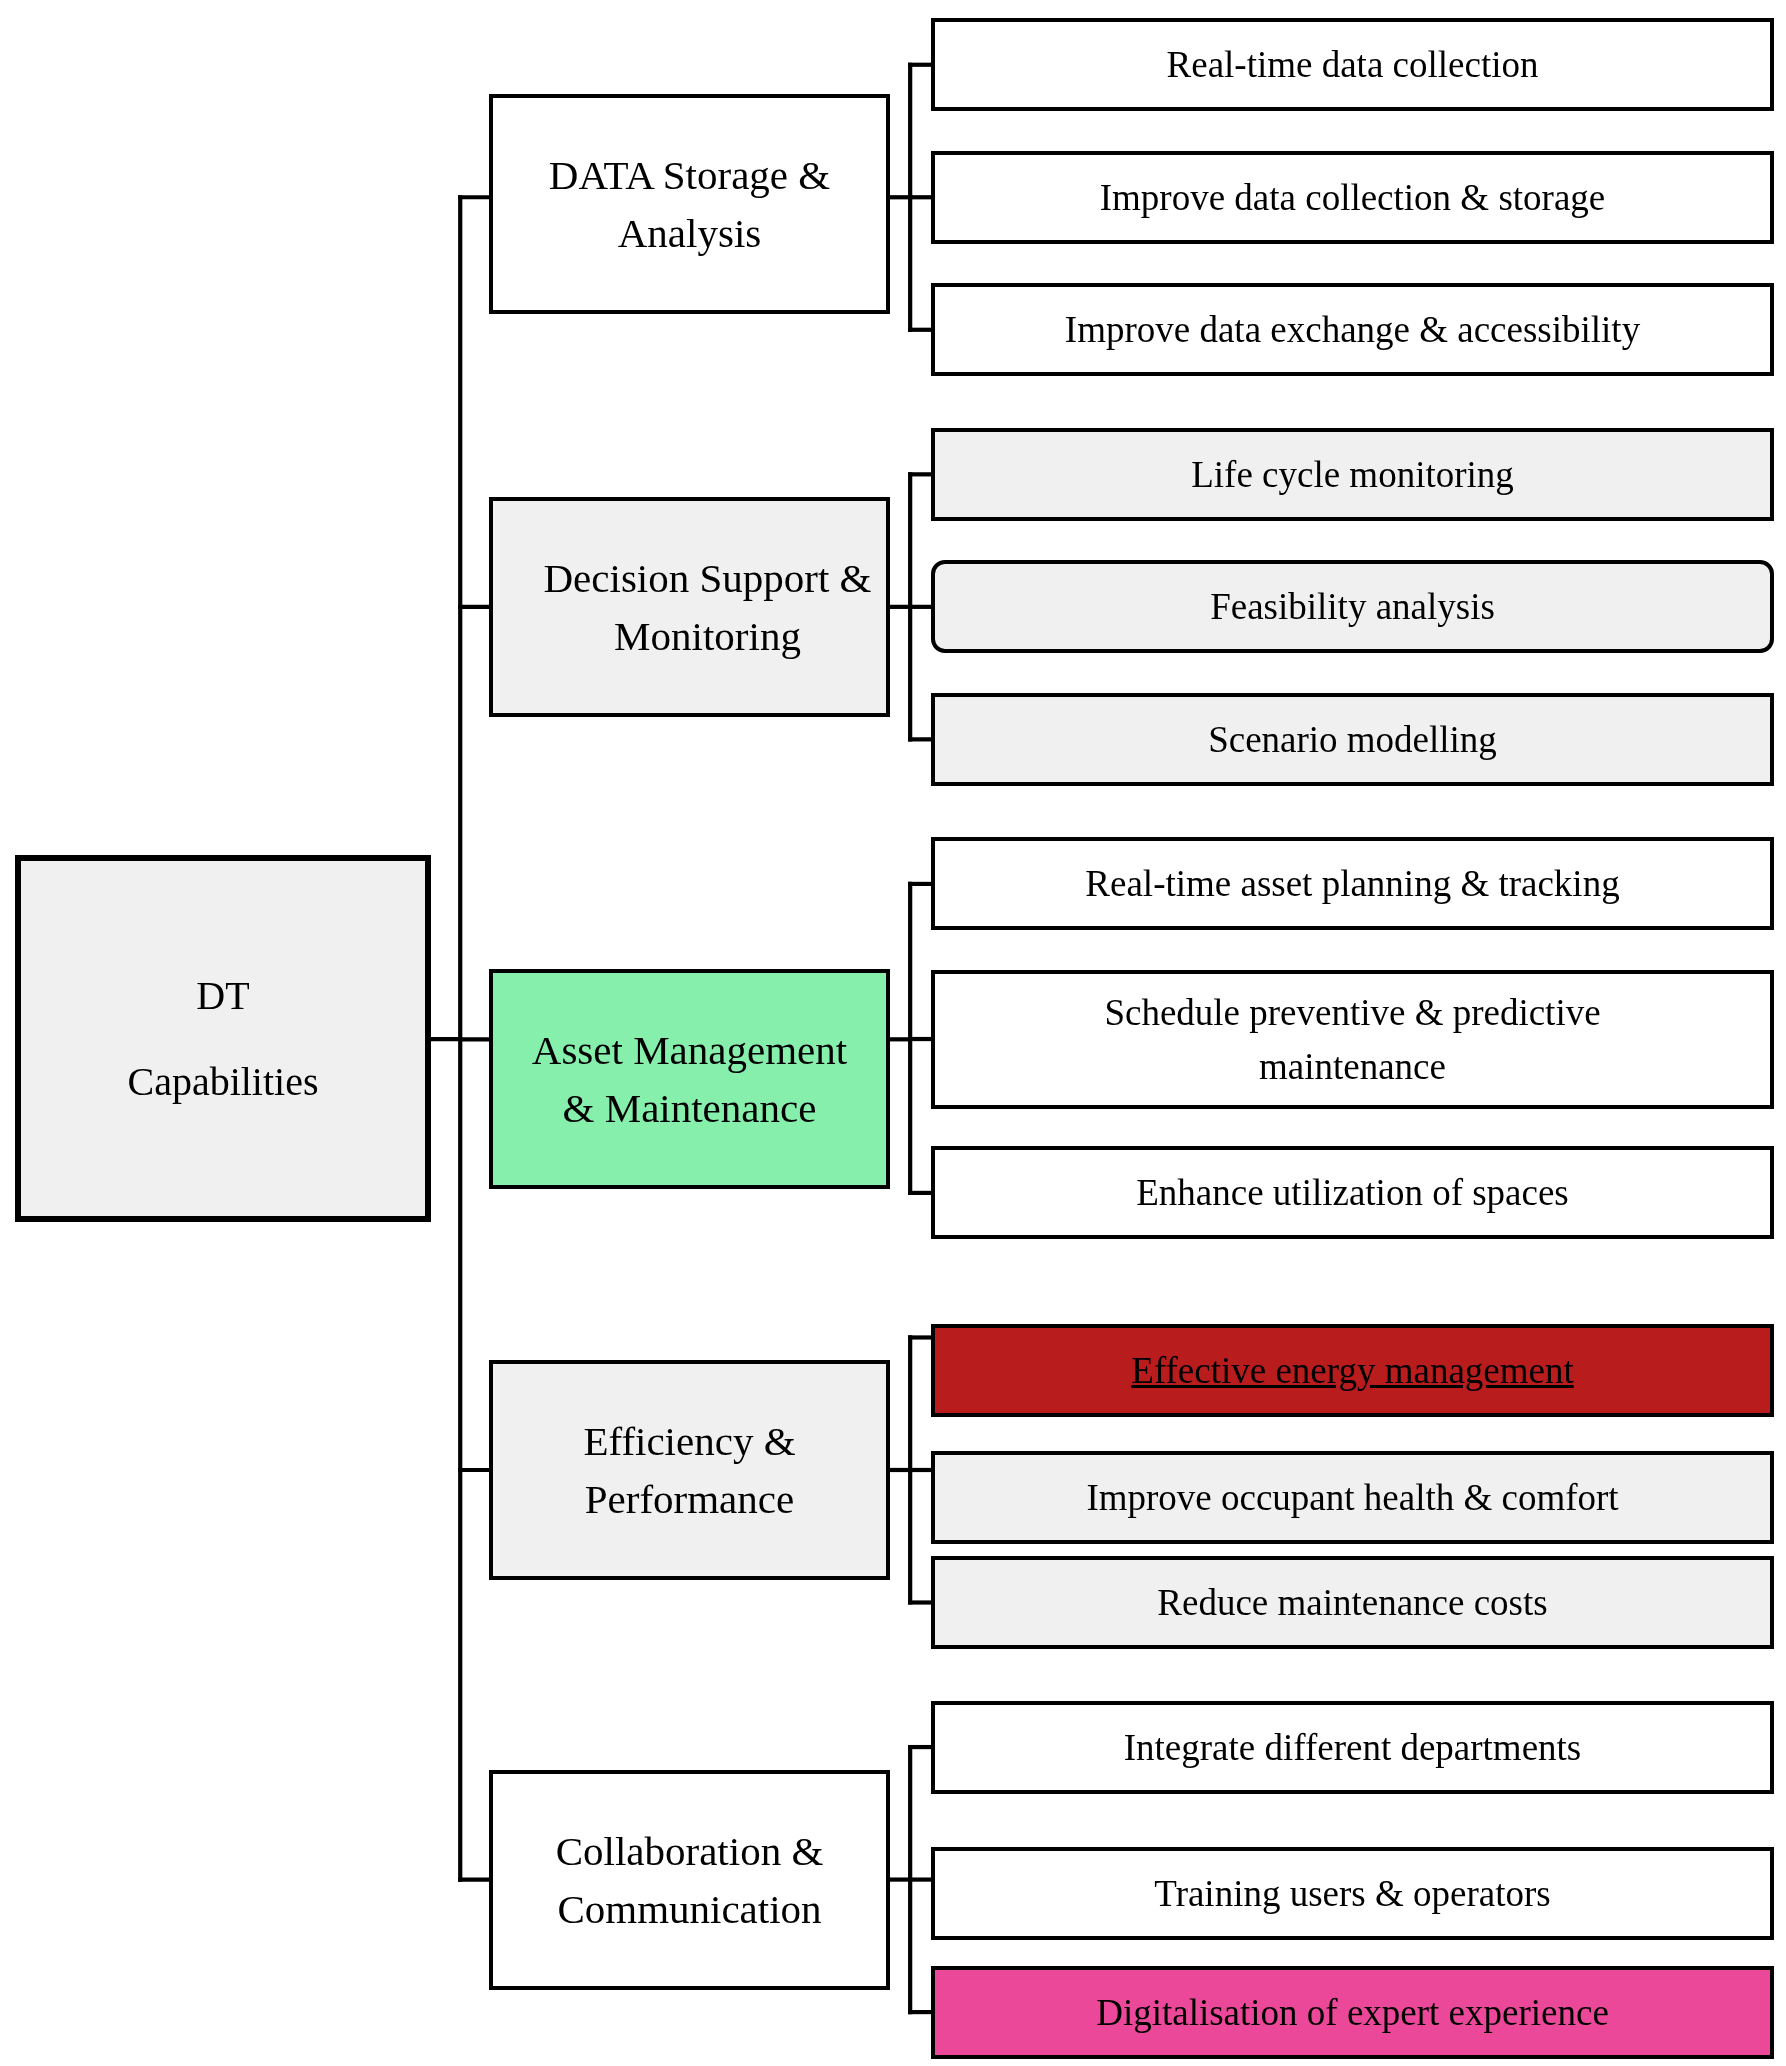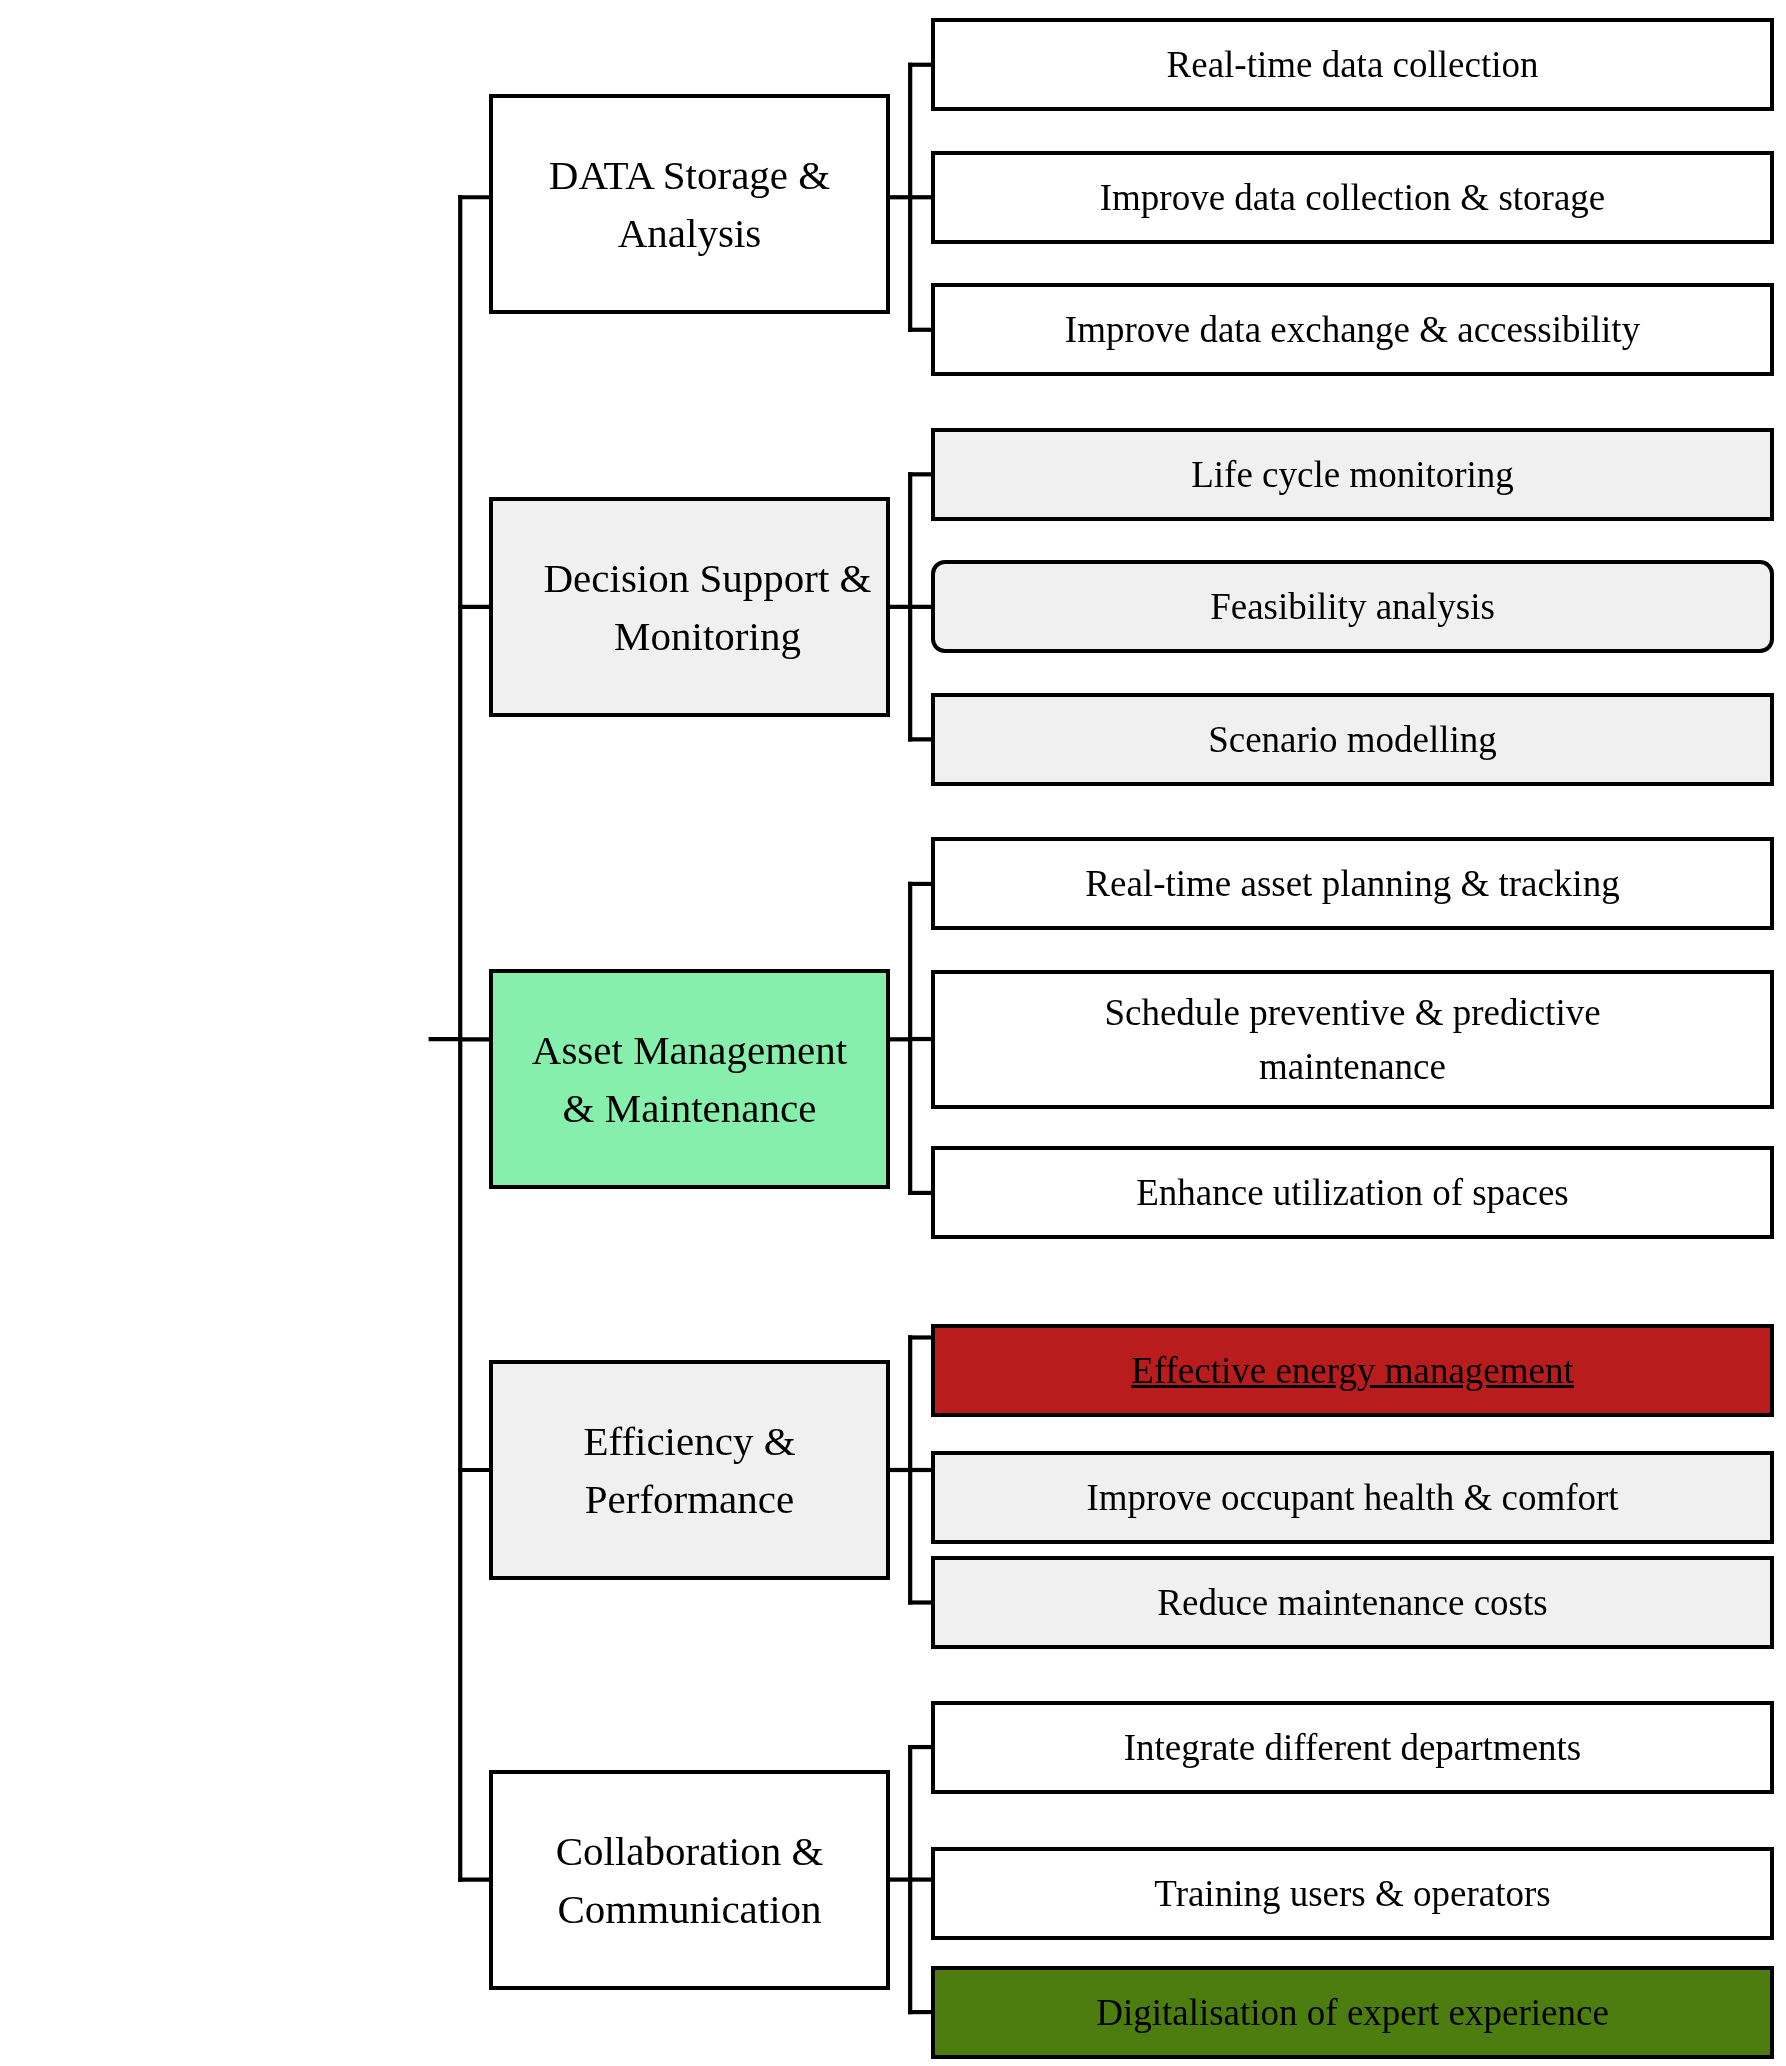--- a/index.html
+++ b/index.html
@@ -86,20 +86,22 @@
       <line x1="1511" y1="2220.5" x2="1545" y2="2220.5" stroke="#000000" stroke-width="7" stroke-linecap="square"></line>
       <line x1="1511" y1="2440.5" x2="1545" y2="2440.5" stroke="#000000" stroke-width="7" stroke-linecap="square"></line>
       <line x1="1511" y1="2660.5" x2="1545" y2="2660.5" stroke="#000000" stroke-width="7" stroke-linecap="square"></line>
       <line x1="1477" y1="3120.5" x2="1511" y2="3120.5" stroke="#000000" stroke-width="7" stroke-linecap="square"></line>
       <line x1="1511" y1="2900.5" x2="1511" y2="3340.5" stroke="#000000" stroke-width="7" stroke-linecap="square"></line>
       <line x1="1511" y1="2900.5" x2="1545" y2="2900.5" stroke="#000000" stroke-width="7" stroke-linecap="square"></line>
       <line x1="1511" y1="3120.5" x2="1545" y2="3120.5" stroke="#000000" stroke-width="7" stroke-linecap="square"></line>
       <line x1="1511" y1="3340.5" x2="1545" y2="3340.5" stroke="#000000" stroke-width="7" stroke-linecap="square"></line>
     </svg>
 
+  <div class="box root" style="background: rgb(240, 240, 240);">DT
+Capabilities</div>
 
   <div class="group">
     <div class="box cat" style="top: 94px; background: rgb(255, 255, 255);">DATA Storage &amp;
 Analysis</div>
     <div class="box leaf" style="top: 18px; background: rgb(255, 255, 255);">Real-time data collection</div>
     <div class="box leaf" style="top: 151px; background: rgb(255, 255, 255);">Improve data collection &amp; storage</div>
     <div class="box leaf" style="top: 283px; background: rgb(255, 255, 255);">Improve data exchange &amp; accessibility</div>
   </div>
 
   <div class="group">
@@ -125,16 +127,16 @@
     <div class="box leaf" style="top: 1324px; background: #b91c1c; text-decoration: underline;">Effective energy management</div>
     <div class="box leaf" style="top: 1423px; background: rgb(240, 240, 240); margin-top: 28px;">Improve occupant health &amp; comfort</div>
     <div class="box leaf" style="top: 1556px; background: rgb(240, 240, 240);">Reduce maintenance costs</div>
   </div>
 
   <div class="group">
     <div class="box cat" style="top: 1770px; background: rgb(255, 255, 255);">Collaboration &amp;
 Communication</div>
     <div class="box leaf" style="top: 1701px; background: rgb(255, 255, 255);">Integrate different departments</div>
     <div class="box leaf" style="top: 1833px; background: rgb(255, 255, 255); margin-top: 14px;">Training users &amp; operators</div>
-    <div class="box leaf" style="top: 1966px; background: #4d7c0f;">Digitalisation of expert experience</div>
+    <div class="box leaf" style="top: 1966px; background: #ec4899;">Digitalisation of expert experience</div>
   </div>
 </div>
 
 
 </body></html>

